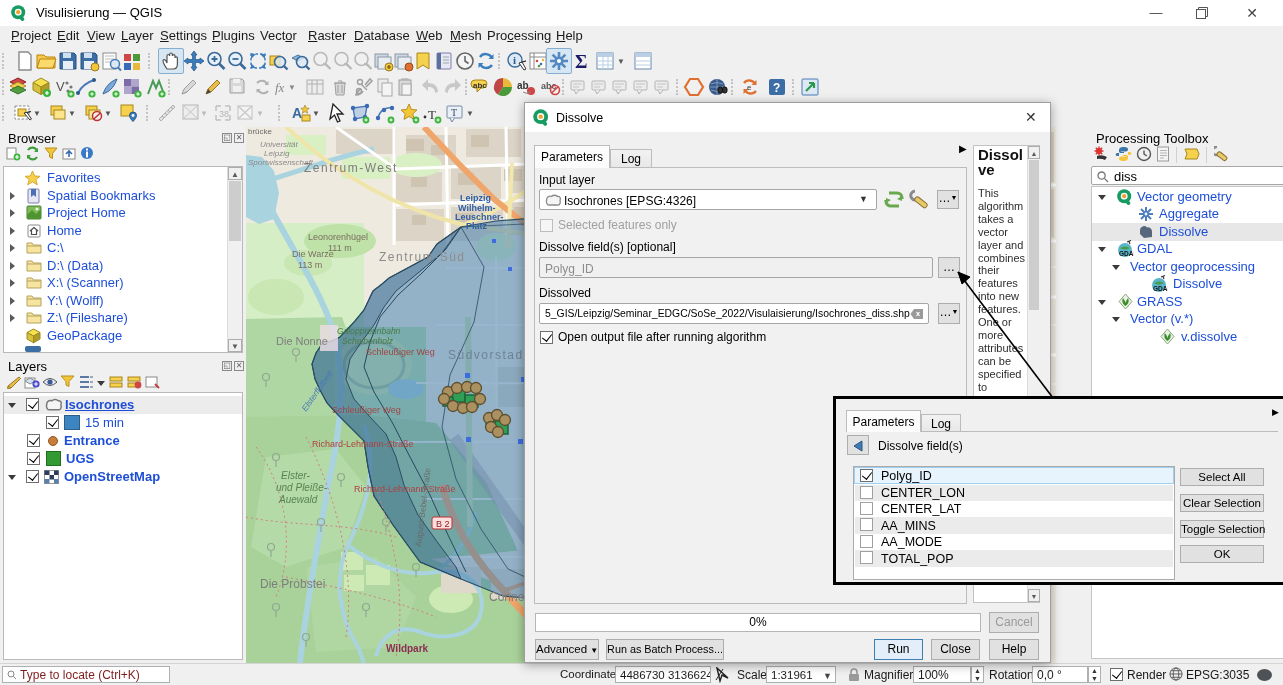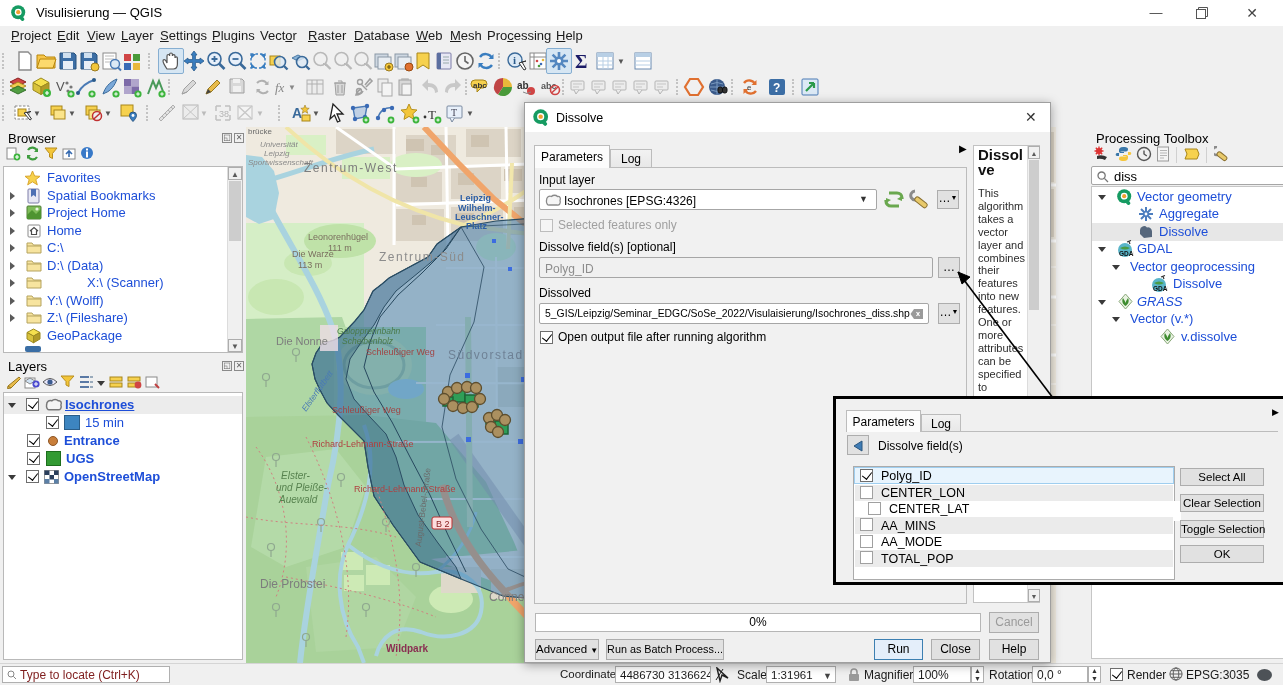--- a/index.html
+++ b/index.html
@@ -836,21 +836,21 @@
           <path d="M1 5 h14" stroke="#b5a35e"></path>
         </svg>
       <span style="position:absolute;left:47px;">D:\ (Data)</span>
       </div>
     <div class="treerow" style="left:0;top:147px;">
         <span class="arr r" style="left:10px;top:5px"></span>
       <svg class="abs" style="left:26px;top:2px" width="16" height="13" viewBox="0 0 16 13">
           <path d="M1 2 h5 l1.5 2 H15 v8 H1 Z" fill="#f7e49f" stroke="#b5a35e"></path>
           <path d="M1 5 h14" stroke="#b5a35e"></path>
         </svg>
-      <span style="position:absolute;left:47px;margin-left:40px;">X:\ (Scanner)</span>
+      <span style="position:absolute;left:47px;">X:\ (Scanner)</span>
       </div>
     <div class="treerow" style="left:0;top:165px;">
         <span class="arr r" style="left:10px;top:5px"></span>
       <svg class="abs" style="left:26px;top:2px" width="16" height="13" viewBox="0 0 16 13">
           <path d="M1 2 h5 l1.5 2 H15 v8 H1 Z" fill="#f7e49f" stroke="#b5a35e"></path>
           <path d="M1 5 h14" stroke="#b5a35e"></path>
         </svg>
       <span style="position:absolute;left:47px;">Y:\ (Wolff)</span>
       </div>
     <div class="treerow" style="left:0;top:182px;">
@@ -1052,21 +1052,21 @@
           <path d="M11 2 l4 -1.5 M13 1.5 l1 2.5" stroke="#333" stroke-width="1.2"></path>
         </svg>
       <span style="position:absolute;left:81px;">Dissolve</span>
       </div>
     <div class="treerow" style="left:4px;top:166px;width:221px;">
         <span class="arr d" style="left:6px;top:7px"></span>
       <svg class="abs" style="left:25px;top:0px" width="17" height="17" viewBox="0 0 17 17">
           <path d="M8.5 1 L15 8.5 L8.5 16 L2 8.5 Z" fill="#e9f2e2" stroke="#8aa87a"></path>
           <path d="M8.5 13 c-3 -2 -4 -5 -2.5 -8 c1 2 2 2.5 2.5 5 c0.5 -2.5 1.5 -3 2.5 -5 c1.5 3 0.5 6 -2.5 8 Z" fill="#3e8c2f"></path>
         </svg>
-      <span style="position:absolute;left:45px;font-style:italic;">GRASS</span>
+      <span style="position:absolute;left:45px;">GRASS</span>
       </div>
     <div class="treerow" style="left:4px;top:183px;width:180px;">
         <span class="arr d" style="left:20px;top:7px"></span>
       <span style="position:absolute;left:38px;">Vector (v.*)</span>
       </div>
     <div class="treerow" style="left:12px;top:201px;width:221px;">
       <svg class="abs" style="left:59px;top:0px" width="17" height="17" viewBox="0 0 17 17">
           <path d="M8.5 1 L15 8.5 L8.5 16 L2 8.5 Z" fill="#e9f2e2" stroke="#8aa87a"></path>
           <path d="M8.5 13 c-3 -2 -4 -5 -2.5 -8 c1 2 2 2.5 2.5 5 c0.5 -2.5 1.5 -3 2.5 -5 c1.5 3 0.5 6 -2.5 8 Z" fill="#3e8c2f"></path>
         </svg>
@@ -1204,21 +1204,21 @@
   <div class="abs" style="left:42px;top:40px;font-size:12px;">Dissolve field(s)</div>
   <div class="abs" style="left:17px;top:67px;width:322px;height:114px;background:#fff;border:1px solid #ababab;">
     <div class="abs" style="left:0px;top:0px;width:320px;height:17px;background:#e8f4fd;border:1px solid #9fceef;">
       <div class="cb chk" style="left:5px;top:1px;"></div>
       <div class="abs" style="left:26px;top:1px;font-size:12.5px;">Polyg_ID</div>
     </div>
     <div class="abs" style="left:1px;top:18px;width:318px;height:16px;background:#ebebeb;">
       <div class="cb" style="left:5px;top:1px;border-color:#a0a0a0;"></div>
       <div class="abs" style="left:26px;top:1px;font-size:12.5px;">CENTER_LON</div>
     </div>
-    <div class="abs" style="left:1px;top:34px;width:318px;height:20px;background:#fff;margin-left:8px;">
+    <div class="abs" style="left:1px;top:34px;width:318px;height:20px;background:#fff;">
       <div class="cb" style="left:5px;top:1px;border-color:#a0a0a0;"></div>
       <div class="abs" style="left:26px;top:1px;font-size:12.5px;">CENTER_LAT</div>
     </div>
     <div class="abs" style="left:1px;top:50px;width:318px;height:17px;background:#ebebeb;">
       <div class="cb" style="left:5px;top:1px;border-color:#a0a0a0;"></div>
       <div class="abs" style="left:26px;top:2px;font-size:12.5px;">AA_MINS</div>
     </div>
     <div class="abs" style="left:1px;top:67px;width:318px;height:16px;background:#fff;">
       <div class="cb" style="left:5px;top:1px;border-color:#a0a0a0;"></div>
       <div class="abs" style="left:26px;top:1px;font-size:12.5px;">AA_MODE</div>

